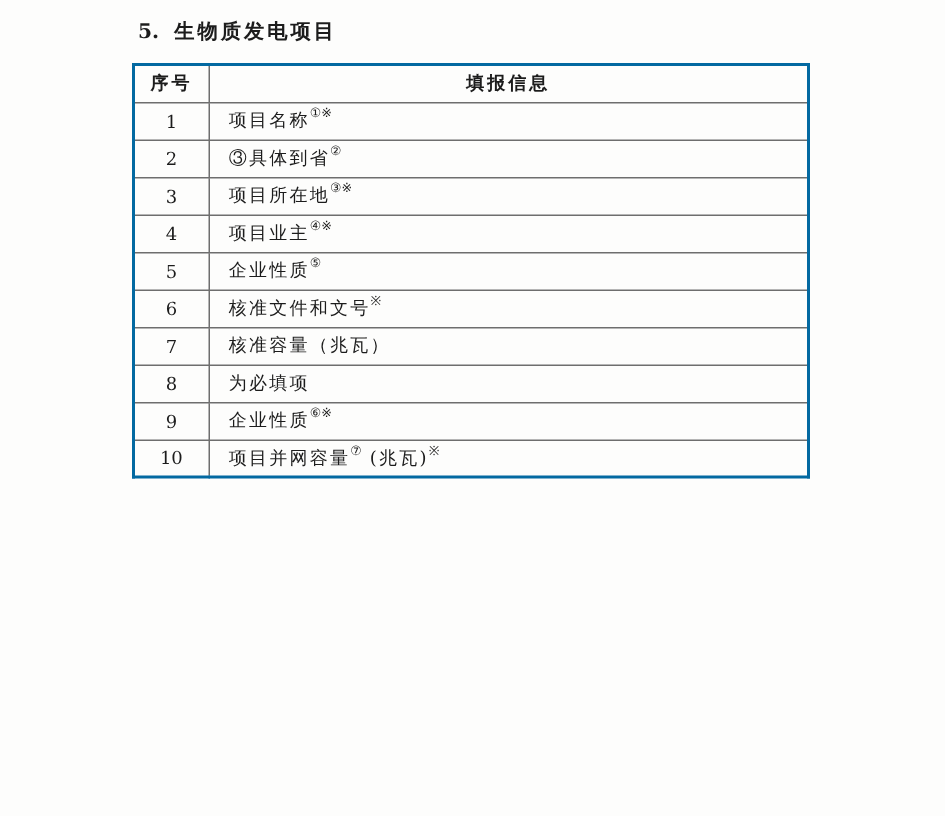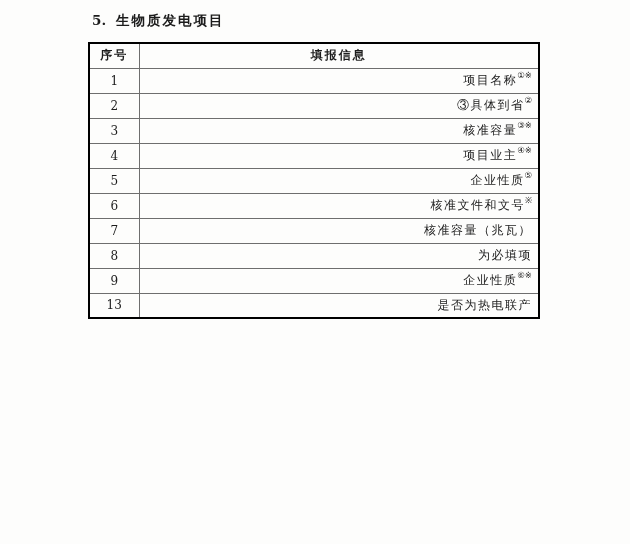--- a/index.html
+++ b/index.html
@@ -27,37 +27,37 @@
   table.spec {
     position: absolute;
     left: 88px; top: 42px;
     width: 452px;
     border-collapse: collapse;
     table-layout: fixed;
   }
   table.spec, table.spec td, table.spec th {
     border: 1px solid #6e6e6e;
   }
-  table.spec { border: 2px solid #000000; }
+  table.spec { border: 2px solid #0369a1; }
   th.h-no, th.h-info {
     font-size: 12px;
     font-weight: bold;
     letter-spacing: 2px;
     text-align: center;
     height: 25px;
     border-bottom-color: #5a5a5a;
   }
   th.h-no { width: 50px; }
   td.c-no {
     text-align: center;
     font-size: 12px;
     height: 25px;
   }
   td.c-info {
-    text-align: right;
+    text-align: left;
     padding: 0 6px 0 13px;
     font-size: 12px;
     letter-spacing: 1.5px;
     white-space: nowrap;
   }
   td.c-info sup {
     font-size: 8.5px;
     letter-spacing: 0;
     position: relative;
     top: -1px;
@@ -97,21 +97,21 @@
     <tr>
       <td class="c-no">1</td>
       <td class="c-info"><span>项目名称</span><sup>①※</sup></td>
     </tr>
     <tr>
       <td class="c-no">2</td>
       <td class="c-info"><span>③具体到省</span><sup>②</sup></td>
     </tr>
     <tr>
       <td class="c-no">3</td>
-      <td class="c-info"><span>核准容量</span><sup>③※</sup></td>
+      <td class="c-info"><span>项目所在地</span><sup>③※</sup></td>
     </tr>
     <tr>
       <td class="c-no">4</td>
       <td class="c-info"><span>项目业主</span><sup>④※</sup></td>
     </tr>
     <tr>
       <td class="c-no">5</td>
       <td class="c-info"><span>企业性质</span><sup>⑤</sup></td>
     </tr>
     <tr>
@@ -124,20 +124,20 @@
     </tr>
     <tr>
       <td class="c-no">8</td>
       <td class="c-info"><span>为必填项</span><sup></sup></td>
     </tr>
     <tr>
       <td class="c-no">9</td>
       <td class="c-info"><span>企业性质</span><sup>⑥※</sup></td>
     </tr>
     <tr>
-      <td class="c-no">13</td>
-      <td class="c-info"><span>是否为热电联产</span><sup></sup></td>
+      <td class="c-no">10</td>
+      <td class="c-info"><span>项目并网容量</span><sup>⑦</sup><span> (兆瓦)</span><sup>※</sup></td>
     </tr>
 
   </tbody>
     </table>
 
 </div>
 
 </body></html>

